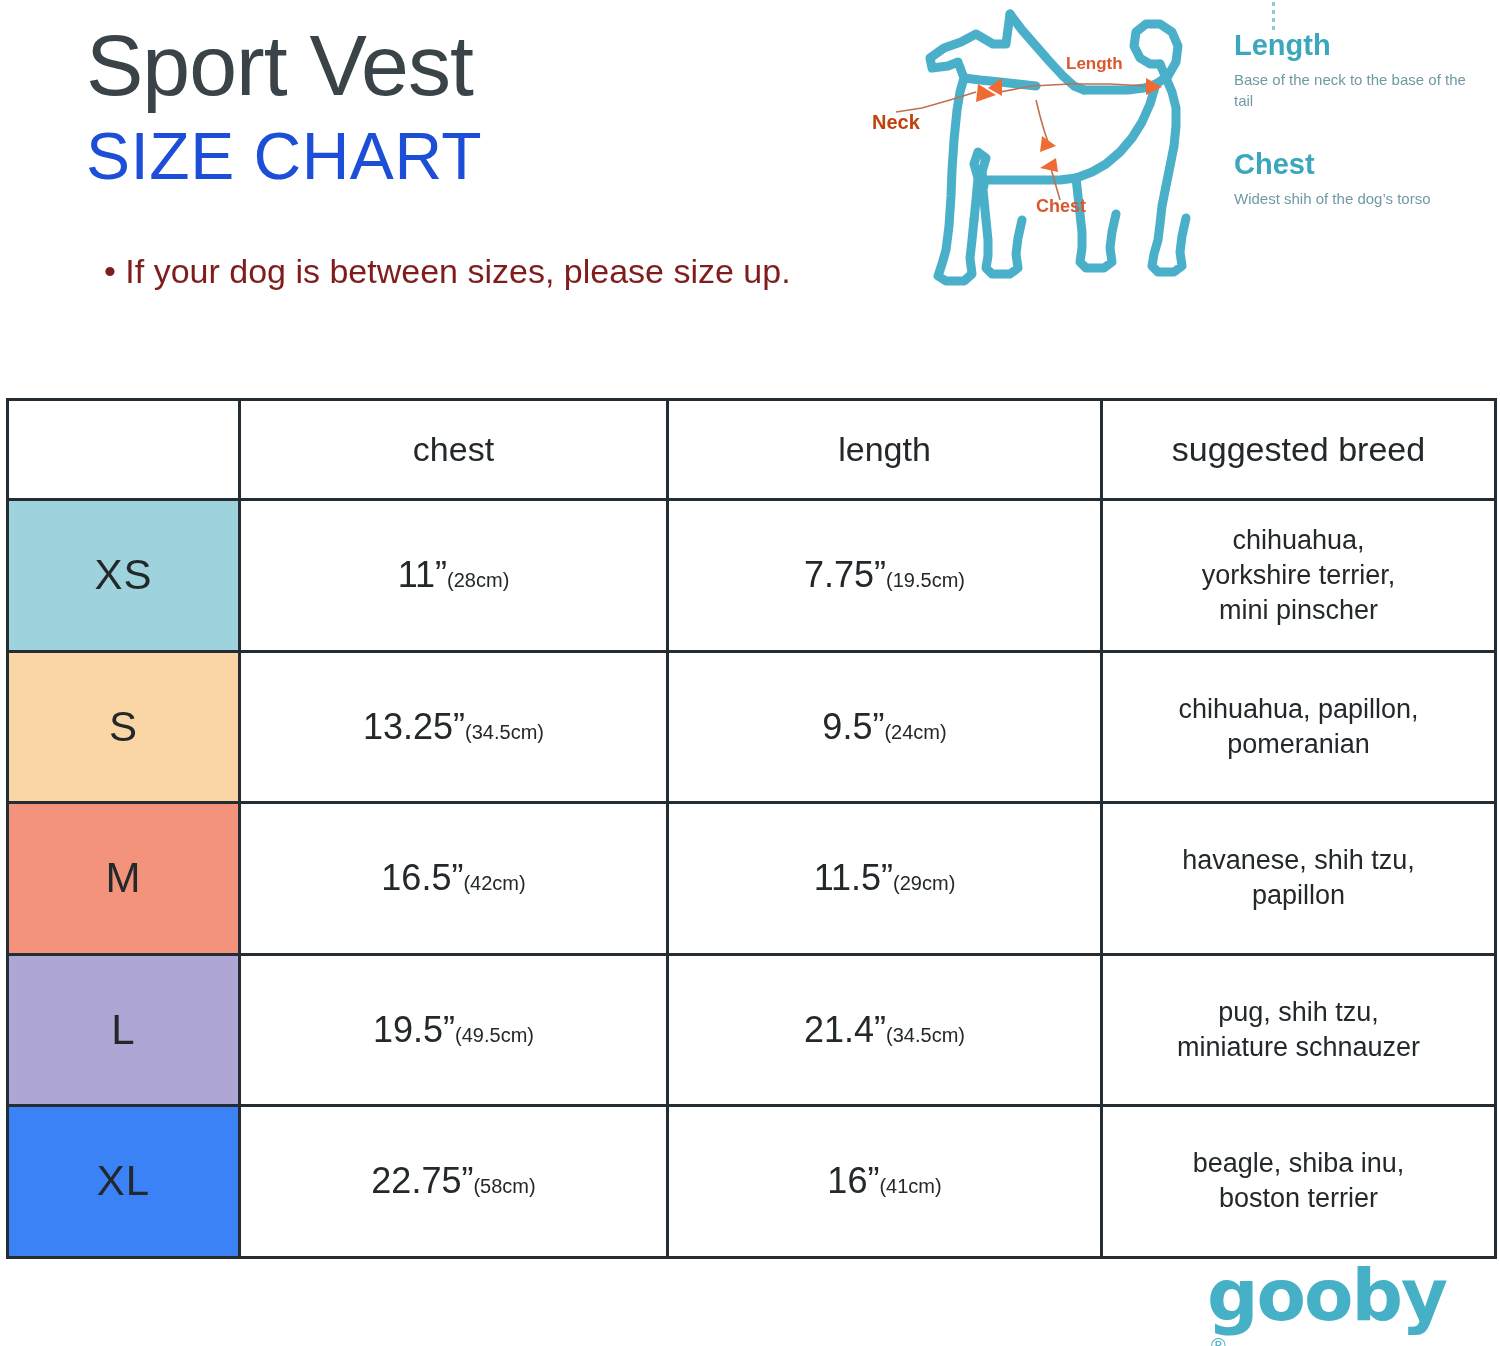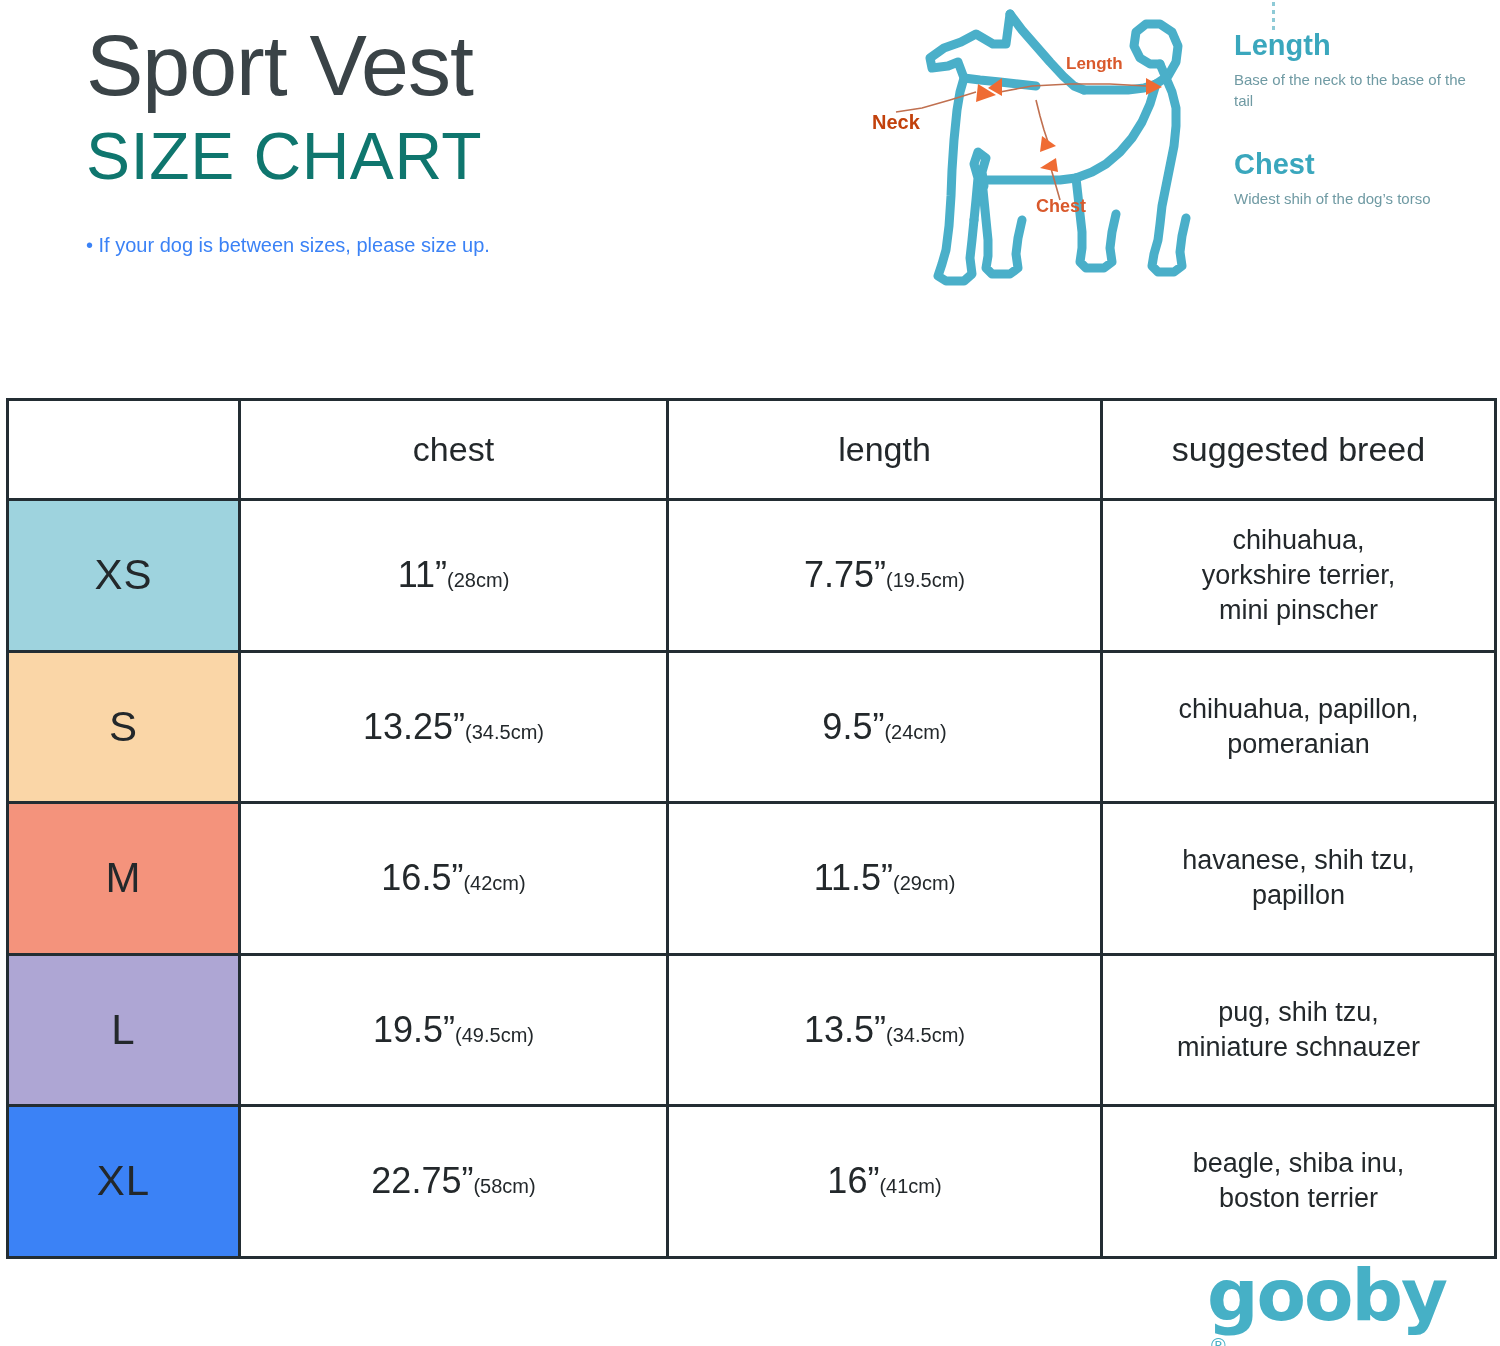--- a/index.html
+++ b/index.html
@@ -34,31 +34,31 @@
     font-weight: 400;
     color: #3a4347;
     letter-spacing: -1px;
     line-height: 1.0;
     margin: 0;
     white-space: nowrap;
   }
   #sub-title {
     font-size: 66px;
     font-weight: 400;
-    color: #0f766e;
+    color: #1d4ed8;
     letter-spacing: 0.5px;
     line-height: 1.12;
     margin: 0;
     padding-top: 12px;
     white-space: nowrap;
   }
   #note-line {
-    font-size: 20px;
-    color: #3b82f6;
-    margin: 0;
+    font-size: 34px;
+    color: #7f1d1d;
+    margin: 18px;
     padding-top: 40px;
     white-space: nowrap;
   }
 
   
   #diagram {
     position: absolute;
     left: 860px;
     top: 0px;
     width: 380px;
@@ -278,21 +278,21 @@
         <td class="meas"><span>16.5”</span><span class="cm">(42cm)</span></td>
         <td class="meas"><span>11.5”</span><span class="cm">(29cm)</span></td>
         <td class="breed">
           <div>havanese, shih tzu,</div>
           <div>papillon</div>
         </td>
       </tr>
       <tr>
         <td class="size-cell" style="background: rgb(174, 166, 212);">L</td>
         <td class="meas"><span>19.5”</span><span class="cm">(49.5cm)</span></td>
-        <td class="meas"><span>13.5”</span><span class="cm">(34.5cm)</span></td>
+        <td class="meas"><span>21.4”</span><span class="cm">(34.5cm)</span></td>
         <td class="breed">
           <div>pug, shih tzu,</div>
           <div>miniature schnauzer</div>
         </td>
       </tr>
       <tr>
         <td class="size-cell" style="background: #3b82f6;">XL</td>
         <td class="meas"><span>22.75”</span><span class="cm">(58cm)</span></td>
         <td class="meas"><span>16”</span><span class="cm">(41cm)</span></td>
         <td class="breed">

